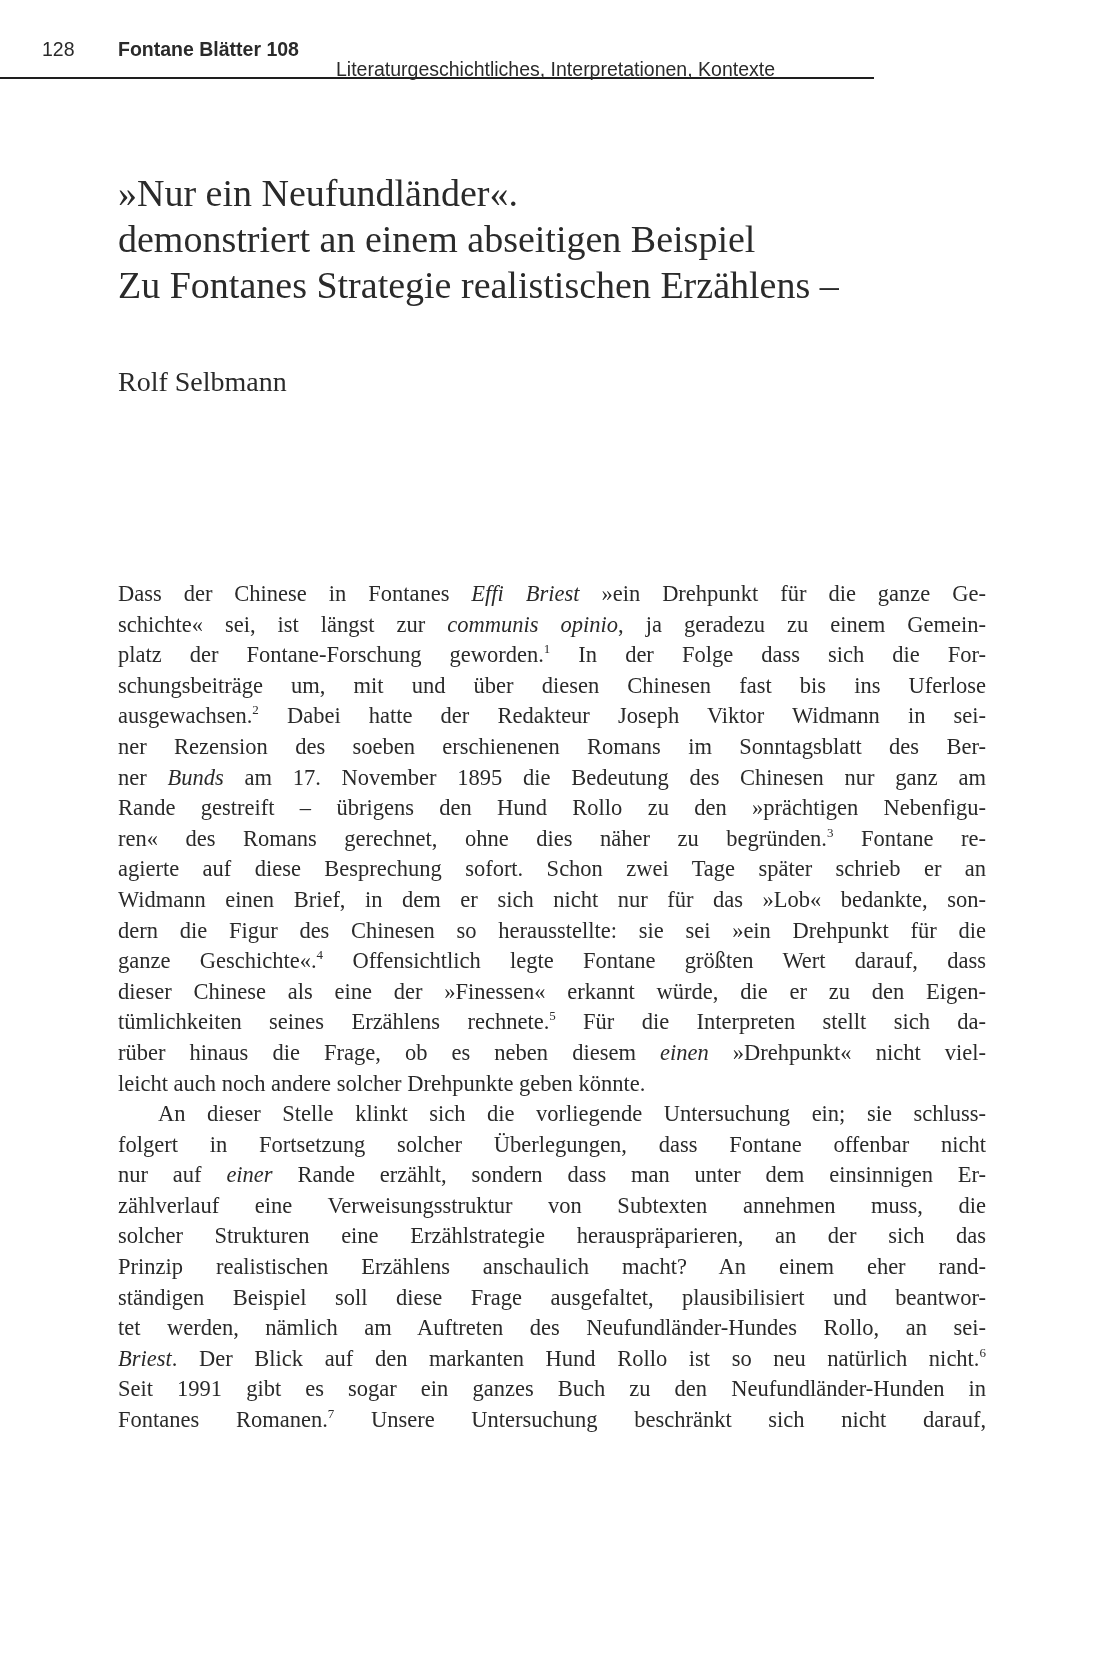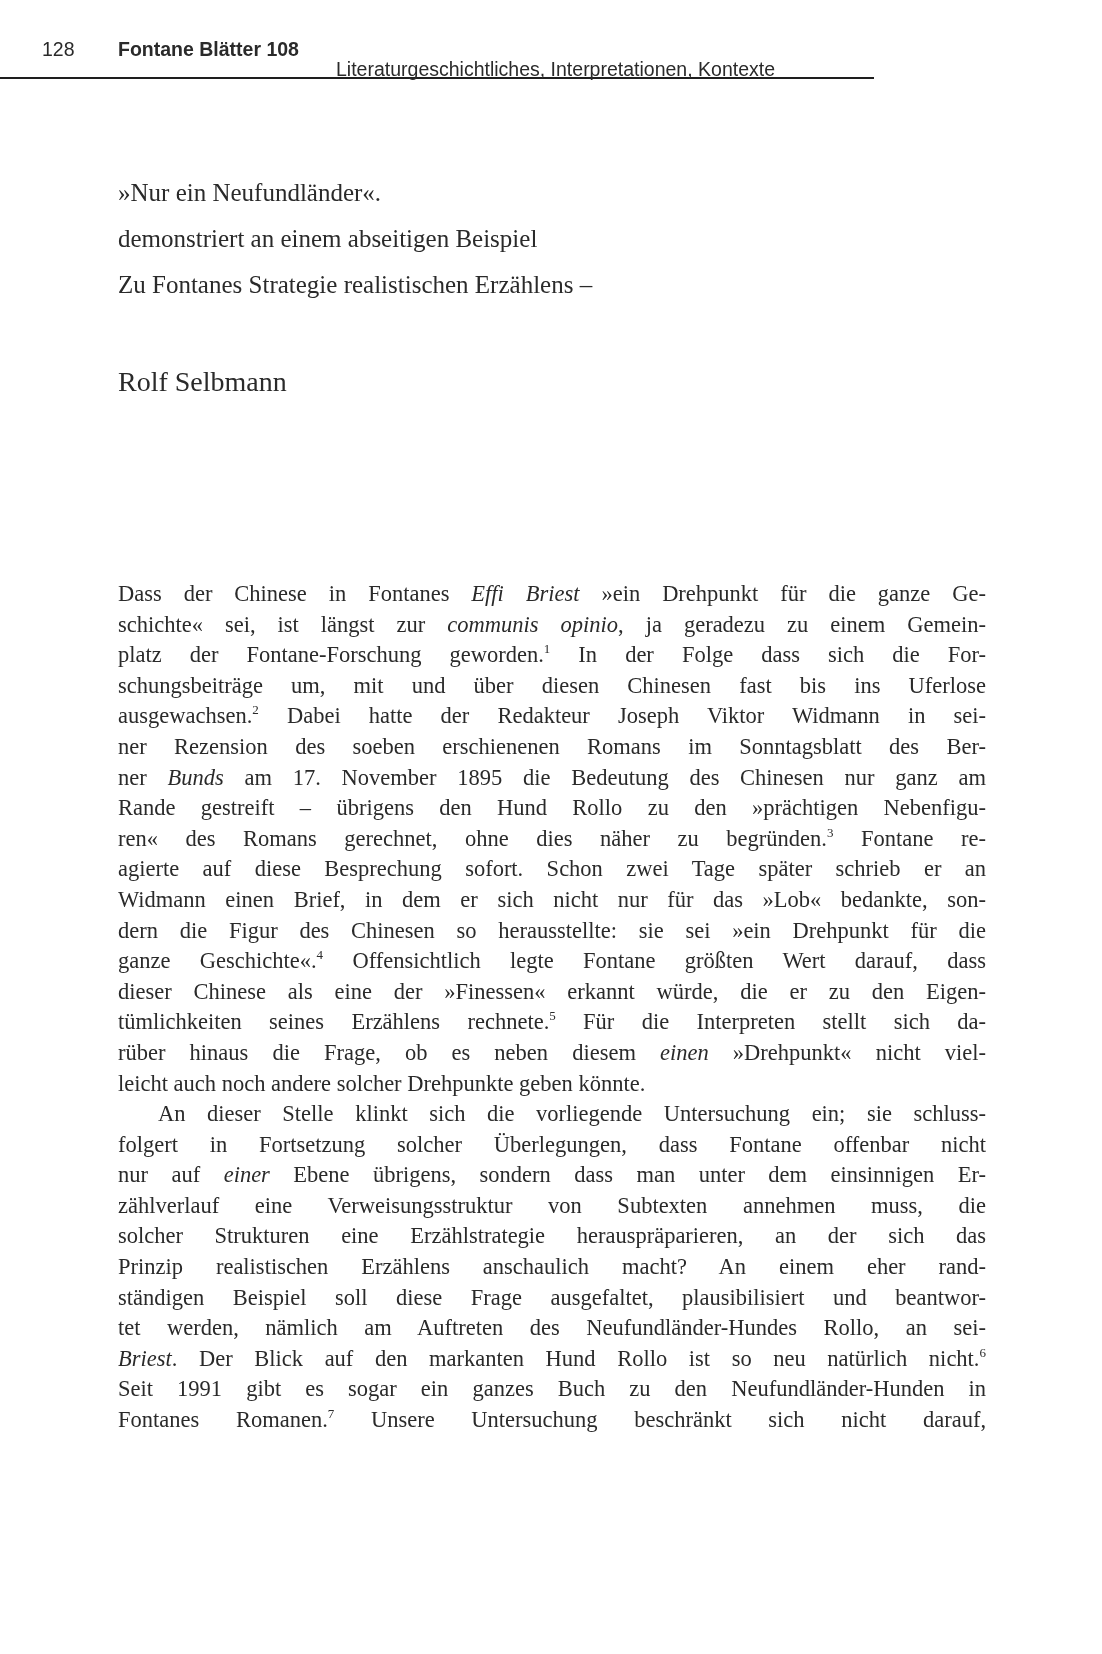--- a/index.html
+++ b/index.html
@@ -7,21 +7,21 @@
   .running-head {
     position: absolute; left: 0; top: 0; width: 874px; height: 79px;
     border-bottom: 2px solid #1e1e1e; box-sizing: border-box;
     font-family: "Liberation Sans", sans-serif; font-size: 19.5px; color: #2a2a2a;
   }
   .running-head .pagenum { position: absolute; left: 42px; top: 38px; }
   .running-head .journal { position: absolute; left: 118px; top: 38px; font-weight: bold; text-align: right; }
   .running-head .section { position: absolute; left: 336px; top: 38px; margin-top: 20px; }
   .article-title {
     position: absolute; left: 118px; top: 170px; width: 900px;
-    font-family: "Liberation Serif", serif; font-size: 25px; line-height: 46px;
+    font-family: "Liberation Serif", serif; font-size: 38px; line-height: 46px;
     color: #2a2a2a; margin: 0; font-weight: normal;
   }
   .article-title span { display: block; white-space: nowrap; }
   .author {
     position: absolute; left: 118px; top: 366px;
     font-family: "Liberation Serif", serif; font-size: 28px; color: #2a2a2a;
   }
   .body-text {
     position: absolute; left: 118px; top: 579px; width: 868px;
     font-family: "Liberation Serif", serif; font-size: 22.5px; line-height: 30.6px;
@@ -68,21 +68,21 @@
       <span class="line"><span>dern die Figur des Chinesen so herausstellte: sie sei »ein Drehpunkt für die</span></span>
       <span class="line"><span>ganze Geschichte«.</span><sup>4</sup><span> Offensichtlich legte Fontane größten Wert darauf, dass</span></span>
       <span class="line"><span>dieser Chinese als eine der »Finessen« erkannt würde, die er zu den Eigen-</span></span>
       <span class="line"><span>tümlichkeiten seines Erzählens rechnete.</span><sup>5</sup><span> Für die Interpreten stellt sich da-</span></span>
       <span class="line"><span>rüber hinaus die Frage, ob es neben diesem </span><i>einen</i><span> »Drehpunkt« nicht viel-</span></span>
       <span class="line last"><span>leicht auch noch andere solcher Drehpunkte geben könnte.</span></span>
     </div>
     <div>
       <span class="line indent"><span>An dieser Stelle klinkt sich die vorliegende Untersuchung ein; sie schluss-</span></span>
       <span class="line"><span>folgert in Fortsetzung solcher Überlegungen, dass Fontane offenbar nicht</span></span>
-      <span class="line"><span>nur auf </span><i>einer</i><span> Ebene übrigens, sondern dass man unter dem einsinnigen Er-</span></span>
+      <span class="line"><span>nur auf </span><i>einer</i><span> Rande erzählt, sondern dass man unter dem einsinnigen Er-</span></span>
       <span class="line"><span>zählverlauf eine Verweisungsstruktur von Subtexten annehmen muss, die</span></span>
       <span class="line"><span>solcher Strukturen eine Erzählstrategie herauspräparieren, an der sich das</span></span>
       <span class="line"><span>Prinzip realistischen Erzählens anschaulich macht? An einem eher rand-</span></span>
       <span class="line"><span>ständigen Beispiel soll diese Frage ausgefaltet, plausibilisiert und beantwor-</span></span>
       <span class="line"><span>tet werden, nämlich am Auftreten des Neufundländer-Hundes Rollo, an sei-</span></span>
       <span class="line"><i>Briest</i><span>. Der Blick auf den markanten Hund Rollo ist so neu natürlich nicht.</span><sup>6</sup></span>
       <span class="line"><span>Seit 1991 gibt es sogar ein ganzes Buch zu den Neufundländer-Hunden in</span></span>
       <span class="line"><span>Fontanes Romanen.</span><sup>7</sup><span> Unsere Untersuchung beschränkt sich nicht darauf,</span></span>
     </div>
   </div>

